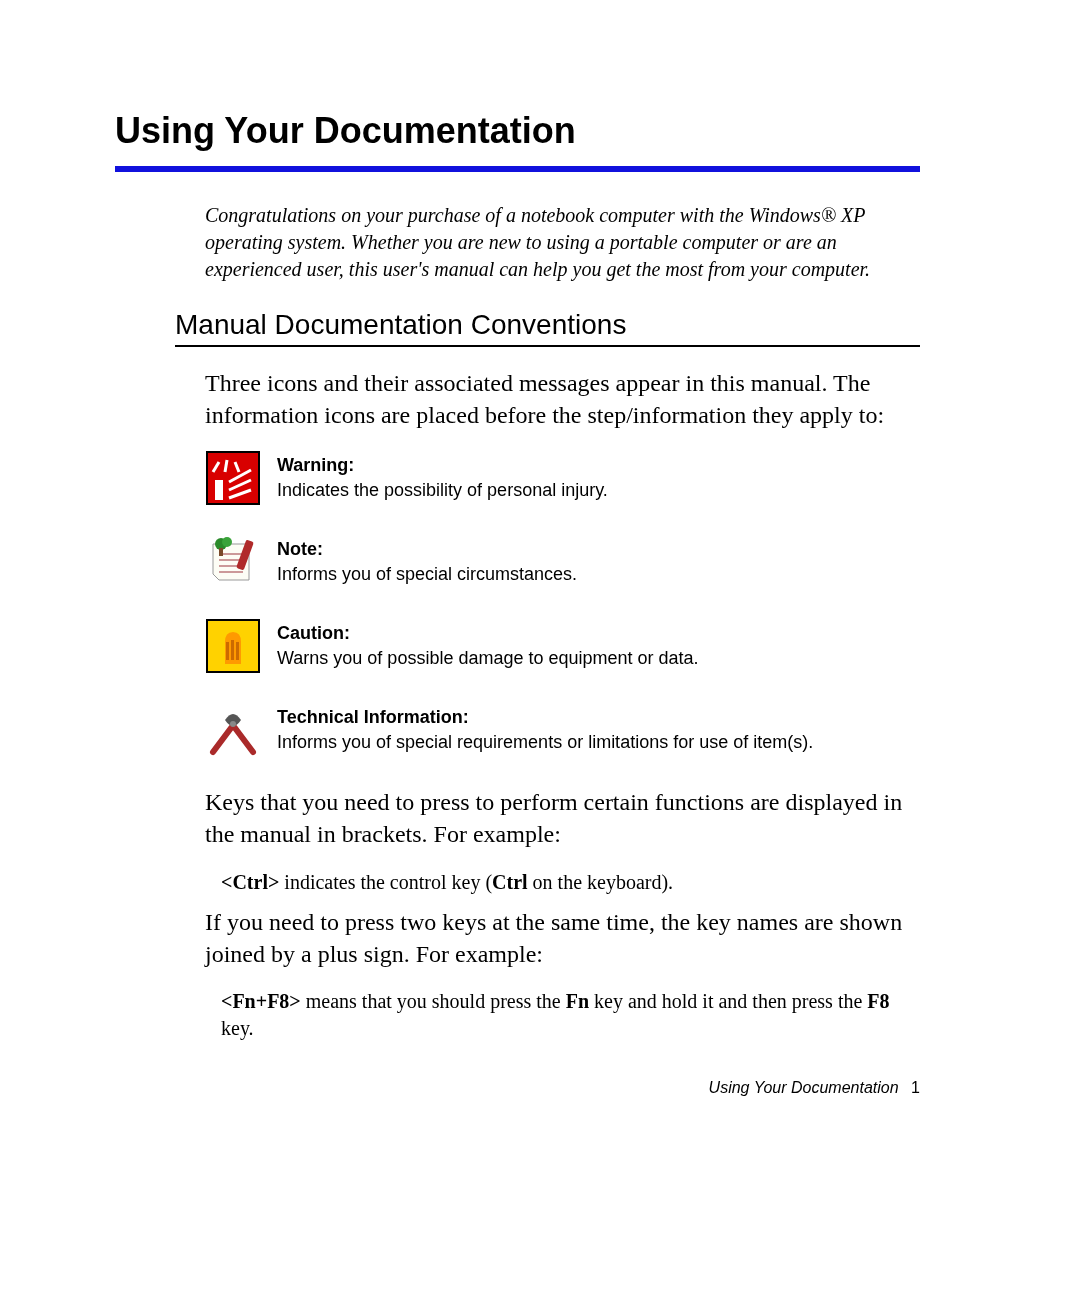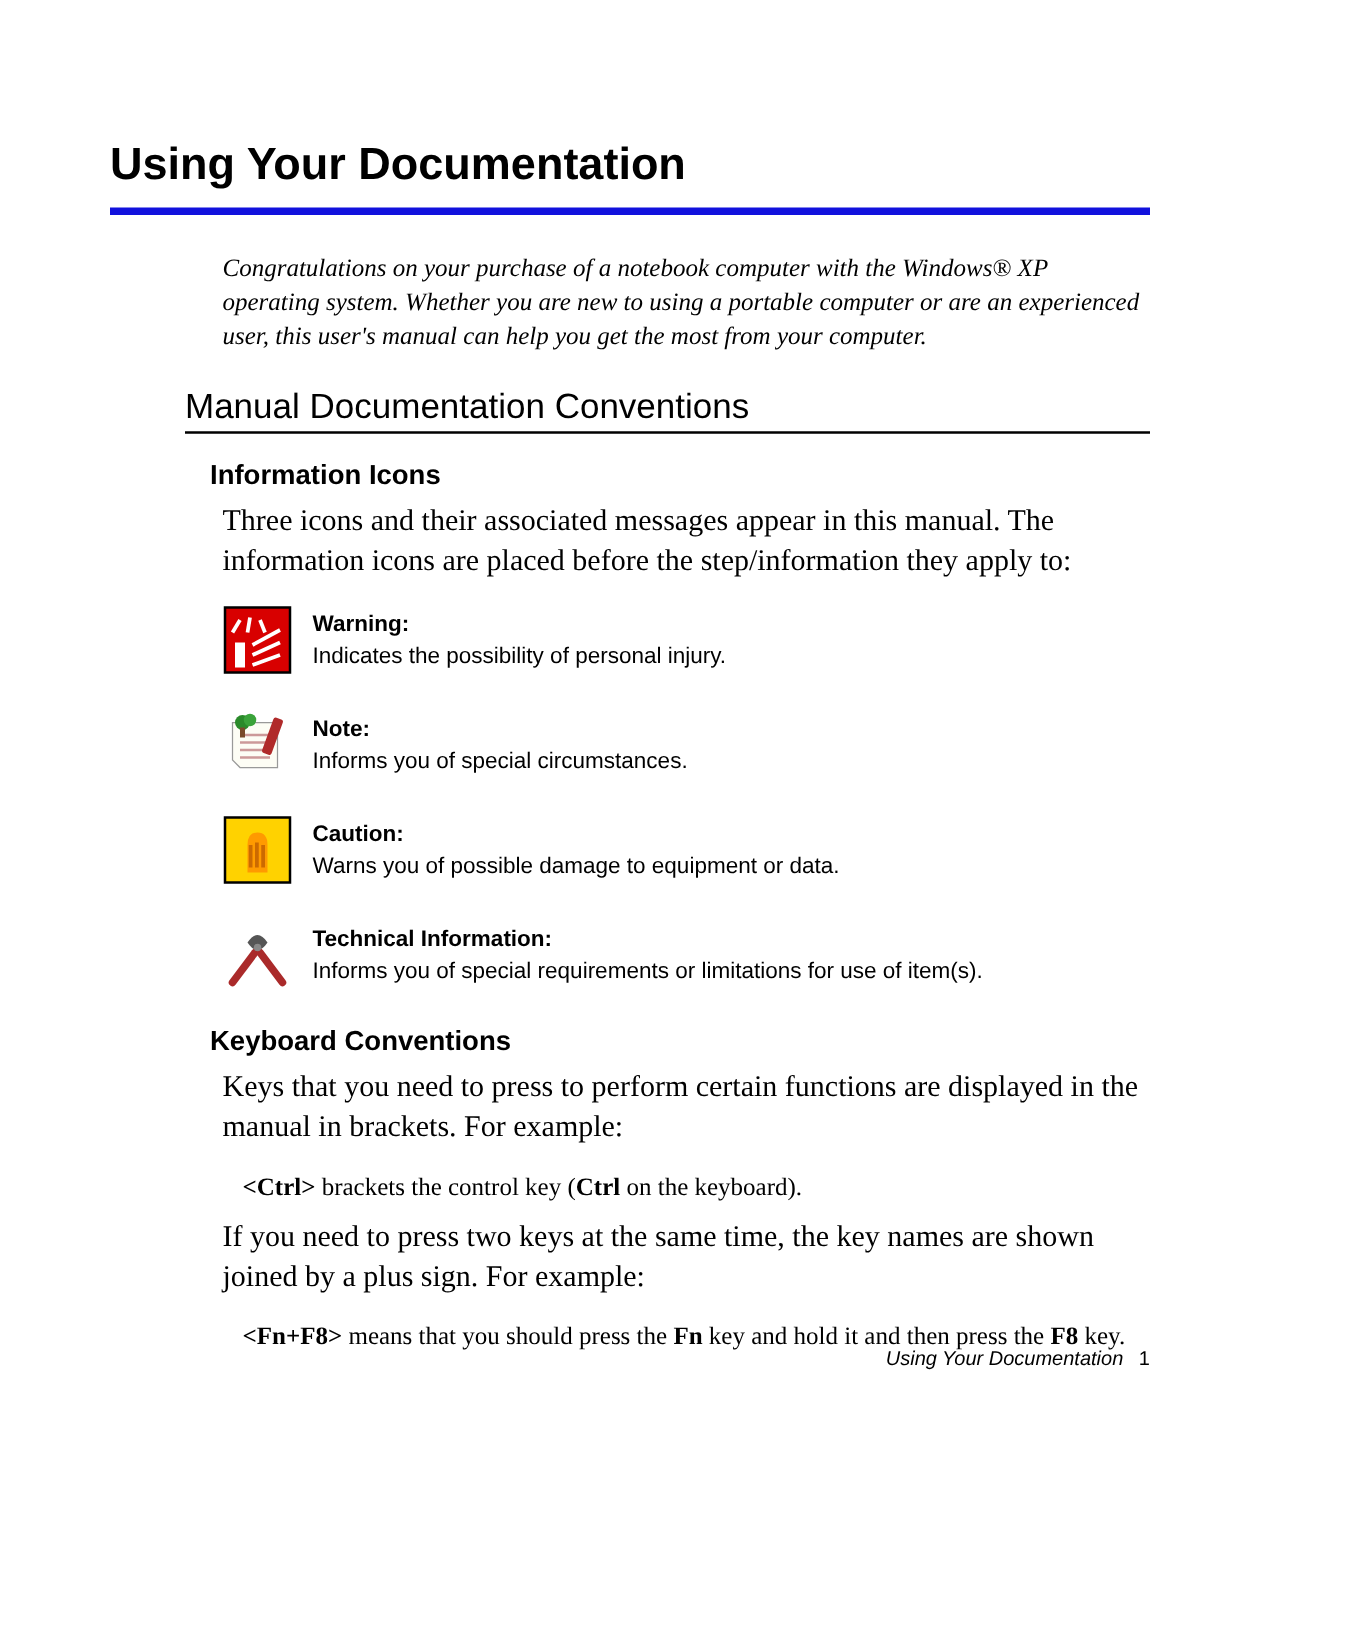--- a/index.html
+++ b/index.html
@@ -7,21 +7,21 @@
     padding: 0;
     background: #ffffff;
     font-family: "Times New Roman", Times, serif;
     color: #000;
   }
   .page {
     width: 1080px;
     height: 1309px;
     position: relative;
     box-sizing: border-box;
-    padding: 110px 160px 0 88px;
+    padding: 110px 160px 0 115px;
   }
   h1.chapter-title {
     font-family: Arial, Helvetica, sans-serif;
     font-weight: bold;
     font-size: 36px;
     margin: 0 0 14px 0;
   }
   .chapter-rule {
     border: none;
     border-top: 6px solid #1111dd;
@@ -107,21 +107,20 @@
   <h1 class="chapter-title">Using Your Documentation</h1>
   <hr class="chapter-rule">
 
   <p class="intro">Congratulations on your purchase of a notebook computer with the Windows® XP operating system. Whether you are new to using a portable computer or are an experienced user, this user's manual can help you get the most from your computer.</p>
 
   <div class="section-wrap">
     <h2 class="section-title">Manual Documentation Conventions</h2>
     <hr class="section-rule">
 
     <div class="sub-wrap">
-      <h3 class="sub-title">Information Icons</h3>
       <p class="body-text">Three icons and their associated messages appear in this manual. The information icons are placed before the step/information they apply to:</p>
 
       <div class="icon-row">
         <div class="icon-cell">
           <svg viewBox="0 0 56 56" width="56" height="56">
             <rect x="2" y="2" width="52" height="52" fill="#d80000" stroke="#000" stroke-width="2"></rect>
             <rect x="10" y="30" width="8" height="20" fill="#fff"></rect>
             <line x1="14" y1="12" x2="8" y2="22" stroke="#fff" stroke-width="3"></line>
             <line x1="22" y1="10" x2="20" y2="22" stroke="#fff" stroke-width="3"></line>
             <line x1="30" y1="12" x2="34" y2="22" stroke="#fff" stroke-width="3"></line>
@@ -182,26 +181,25 @@
           </svg>
         </div>
         <div class="icon-text">
           <span class="label">Technical Information:</span><br>
           <span>Informs you of special requirements or limitations for use of item(s).</span>
         </div>
       </div>
     </div>
 
     <div class="sub-wrap">
-      <h3 class="sub-title">Keyboard Conventions</h3>
 
       <p class="body-text">Keys that you need to press to perform certain functions are displayed in the manual in brackets. For example:</p>
 
       <p class="indent-line">
-        <b>&lt;Ctrl&gt;</b><span> brackets the control key (</span><b>Ctrl</b><span> on the keyboard).</span>
+        <b>&lt;Ctrl&gt;</b><span> indicates the control key (</span><b>Ctrl</b><span> on the keyboard).</span>
       </p>
 
       <p class="body-text">If you need to press two keys at the same time, the key names are shown joined by a plus sign. For example:</p>
 
       <p class="indent-line">
         <b>&lt;Fn+F8&gt;</b><span> means that you should press the </span><b>Fn</b><span> key and hold it and then press the </span><b>F8</b><span> key.</span>
       </p>
     </div>
   </div>
 

